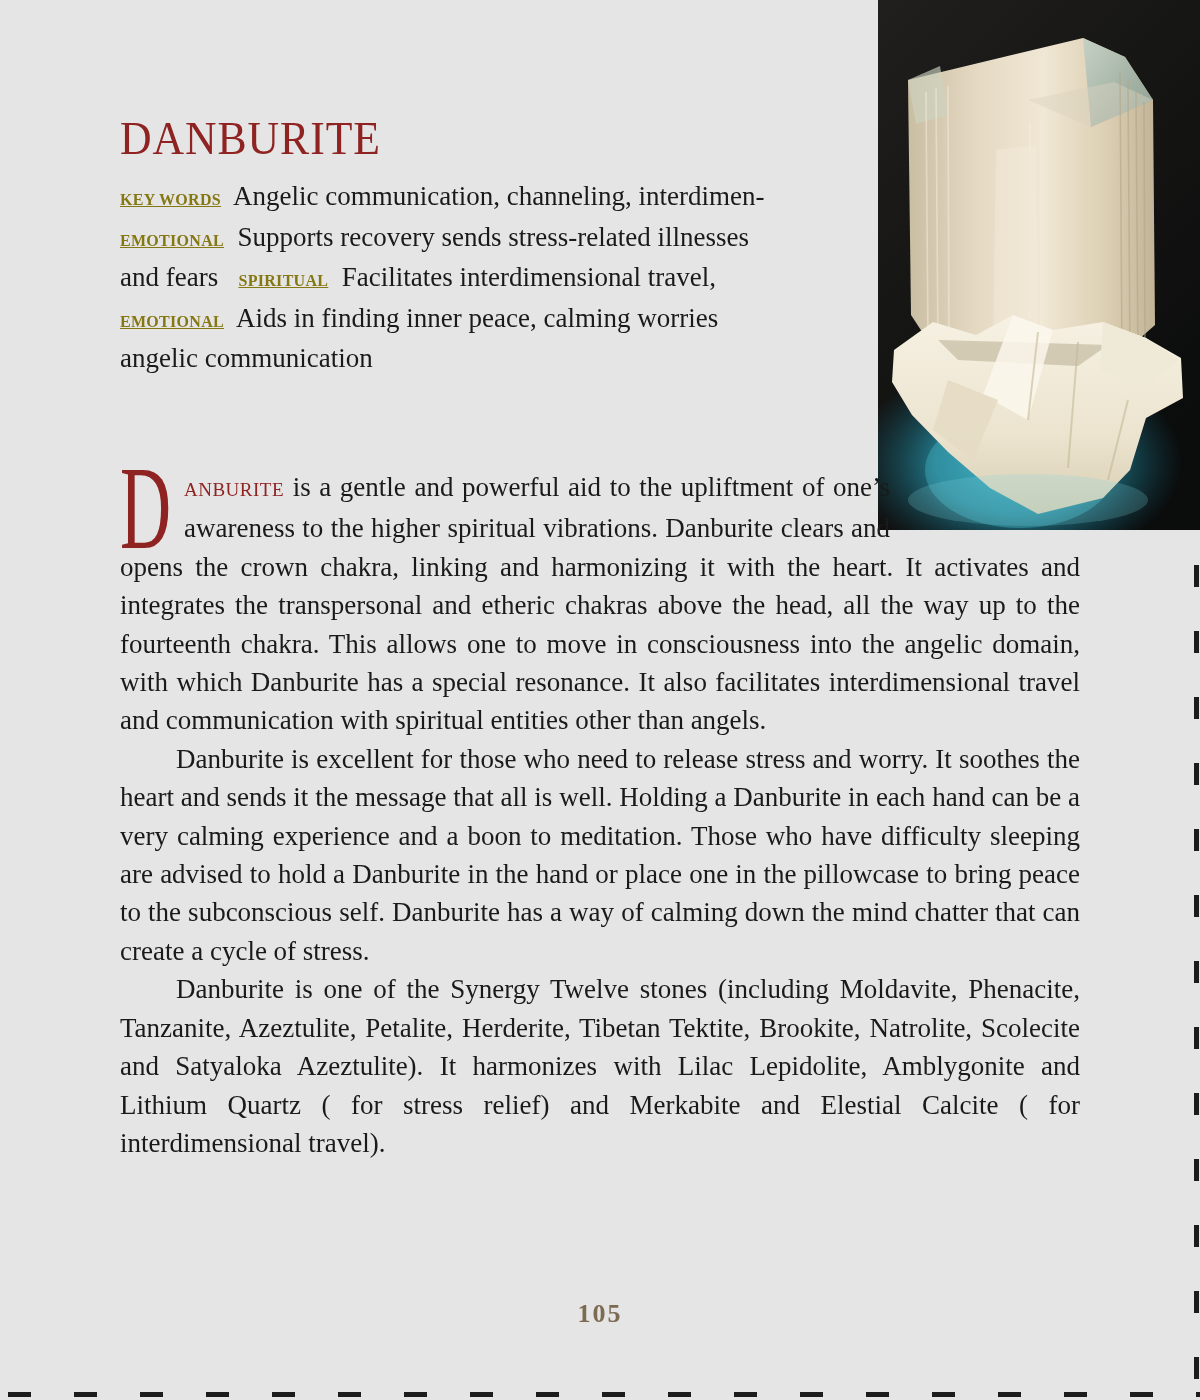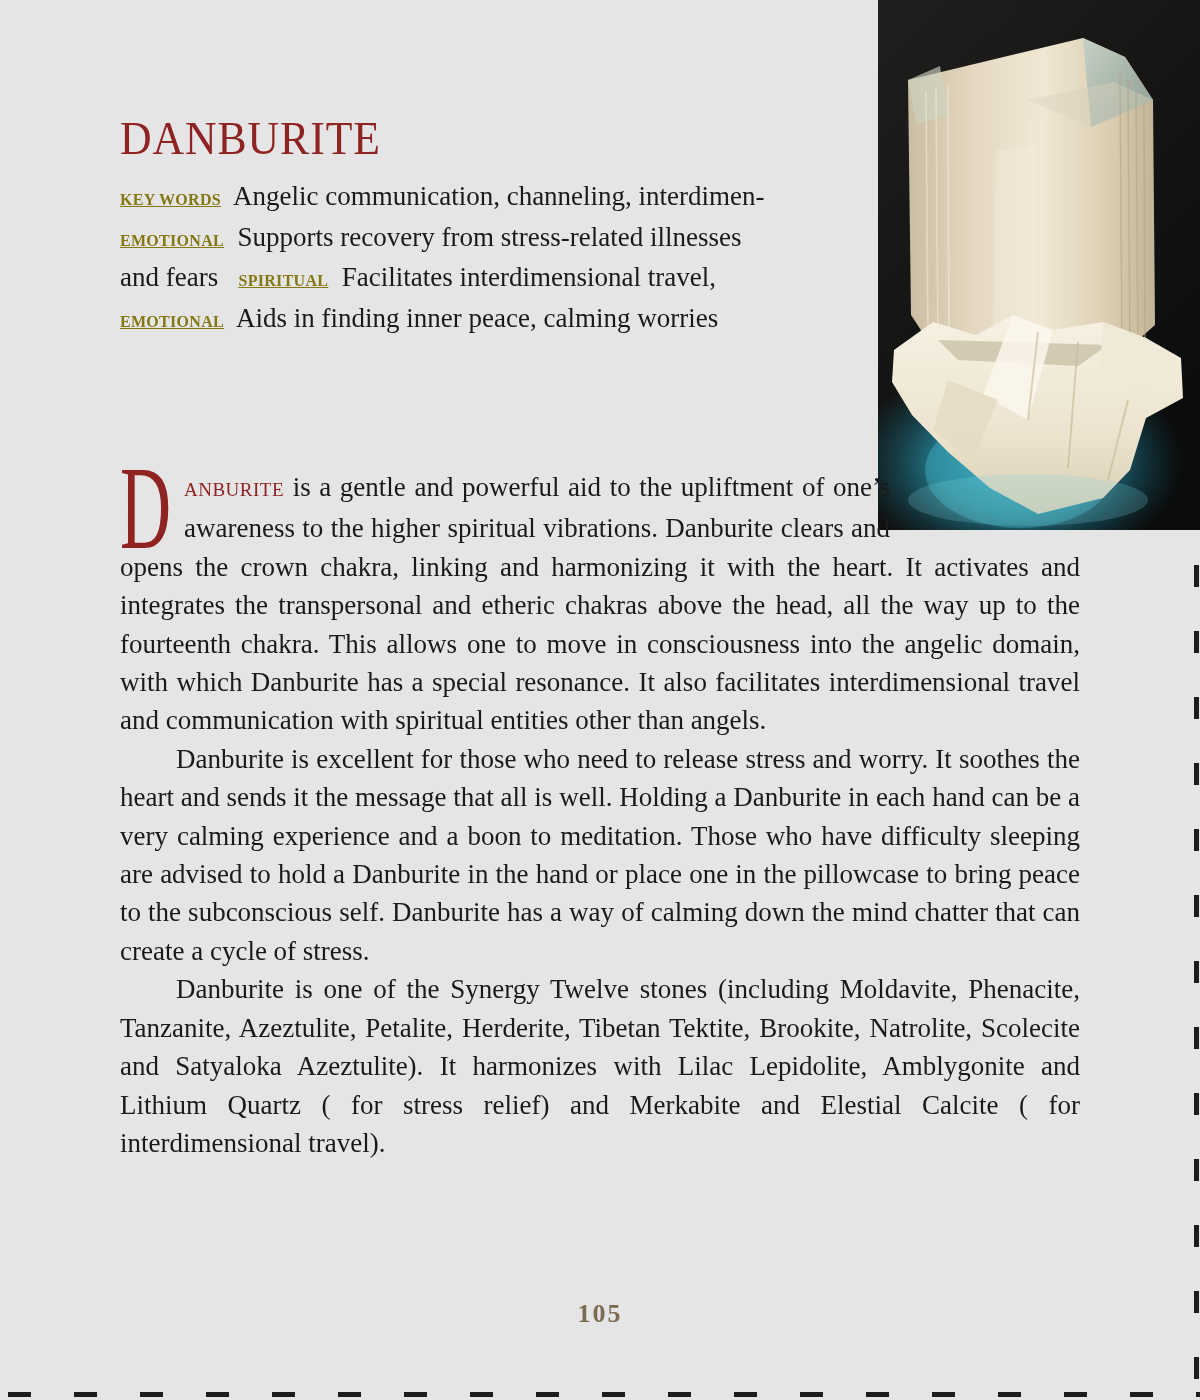--- a/index.html
+++ b/index.html
@@ -148,23 +148,24 @@
         <path d="M200 342 L190 468"></path>
         <path d="M250 400 L230 480"></path>
     </g>
     <ellipse cx="150" cy="500" rx="120" ry="26" fill="#7fd4de" opacity="0.22"></ellipse>
   </svg>
 
   <h1 class="title">DANBURITE</h1>
 
   <div class="keywords">
     <div class="kw-line"><span class="kw-label">KEY WORDS</span><span class="kw-text">  Angelic communication, channeling, interdimen-</span></div>
-    <div class="kw-line"><span class="kw-label">EMOTIONAL</span><span class="kw-text">  Supports recovery from stress-related illnesses</span></div>
+    <div class="kw-line"><span class="kw-label">EMOTIONAL</span><span class="kw-text">  Supports recovery sends stress-related illnesses</span></div>
     <div class="kw-line"><span class="kw-text">and fears   </span><span class="kw-label">SPIRITUAL</span><span class="kw-text">  Facilitates interdimensional travel,</span></div>
     <div class="kw-line"><span class="kw-label">EMOTIONAL</span><span class="kw-text">  Aids in finding inner peace, calming worries</span></div>
+    <div class="kw-line"><span class="kw-text">angelic communication</span></div>
   </div>
 
   <div class="bodycopy">
     <div class="photo-spacer"></div>
     <p class="para">
       <span class="dropcap">
           <span class="dropcap-glyph">D</span>
         </span><span class="leadcaps">ANBURITE</span><span> is a gentle and powerful aid to the upliftment of one’s awareness to the higher spiritual vibrations. Danburite clears and opens the crown chakra, linking and harmonizing it with the heart. It activates and integrates the transpersonal and etheric chakras above the head, all the way up to the fourteenth chakra. This allows one to move in consciousness into the angelic domain, with which Danburite has a special resonance. It also facilitates interdimensional travel and communication with spiritual entities other than angels.</span>
     </p>
     <p class="para indent">Danburite is excellent for those who need to release stress and worry. It soothes the heart and sends it the message that all is well. Holding a Danburite in each hand can be a very calming experience and a boon to meditation. Those who have difficulty sleeping are advised to hold a Danburite in the hand or place one in the pillowcase to bring peace to the subconscious self. Danburite has a way of calming down the mind chatter that can create a cycle of stress.</p>

